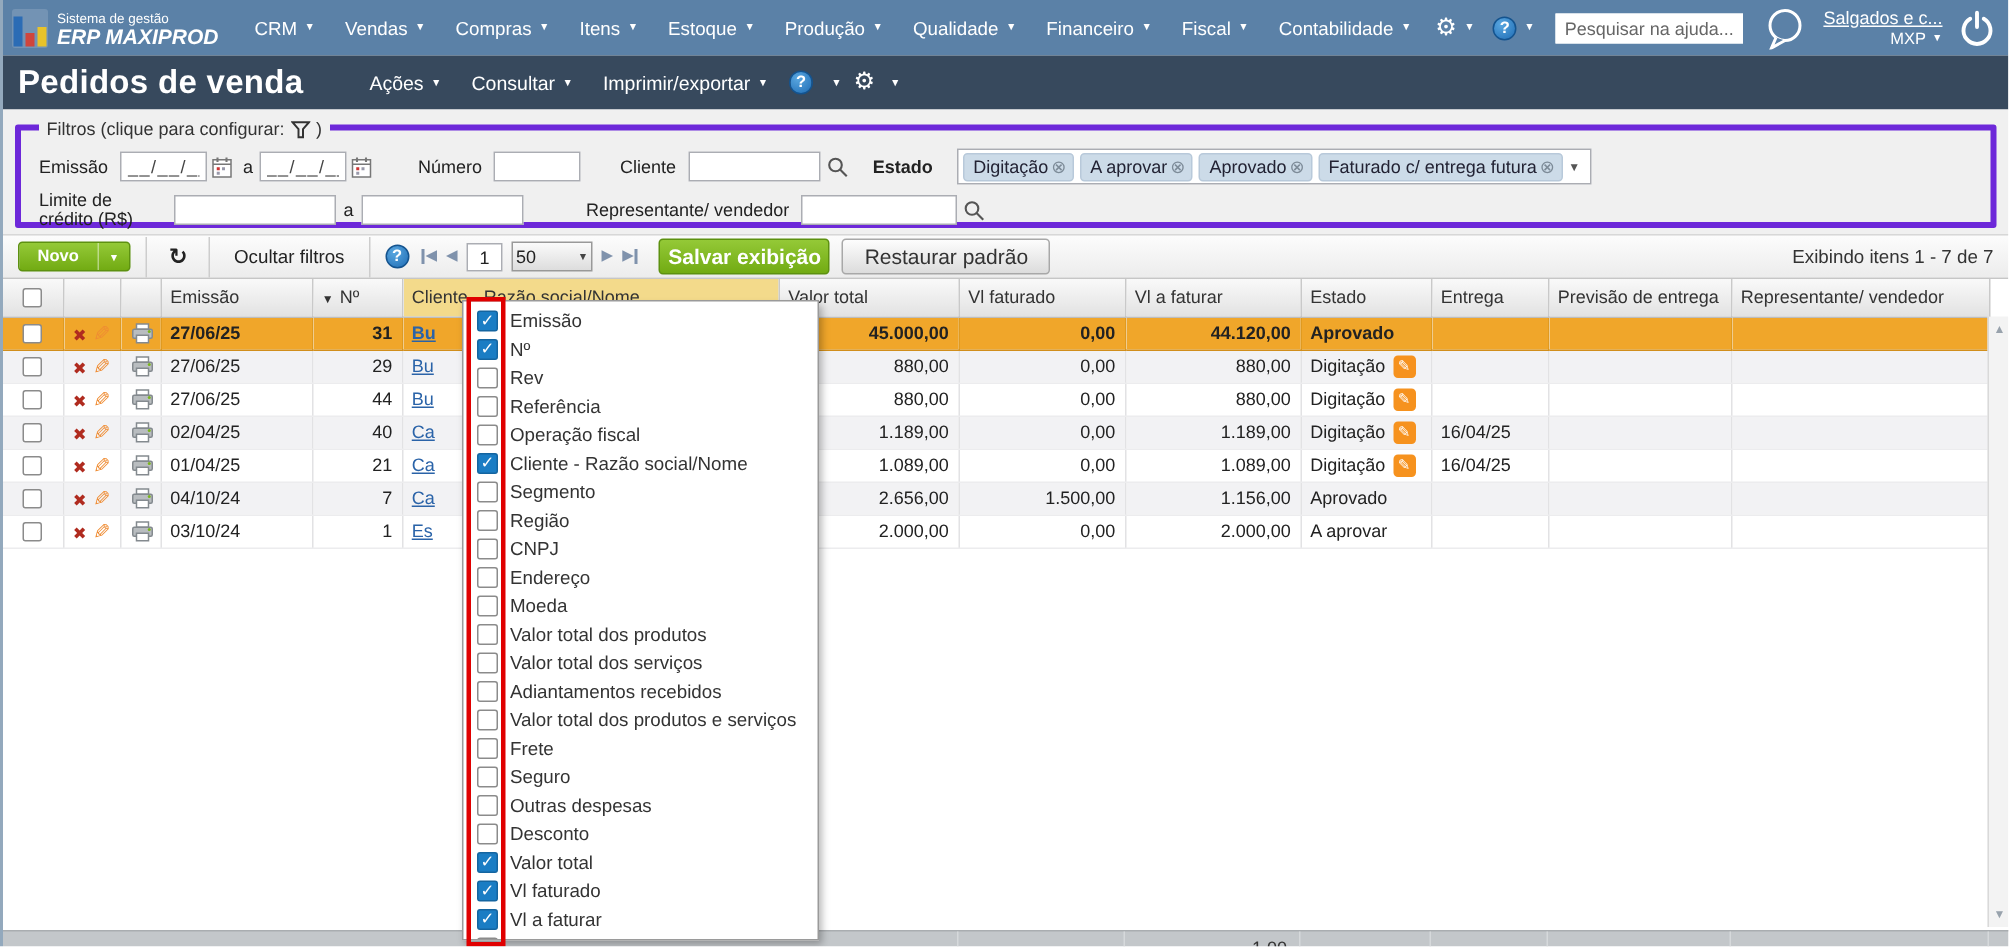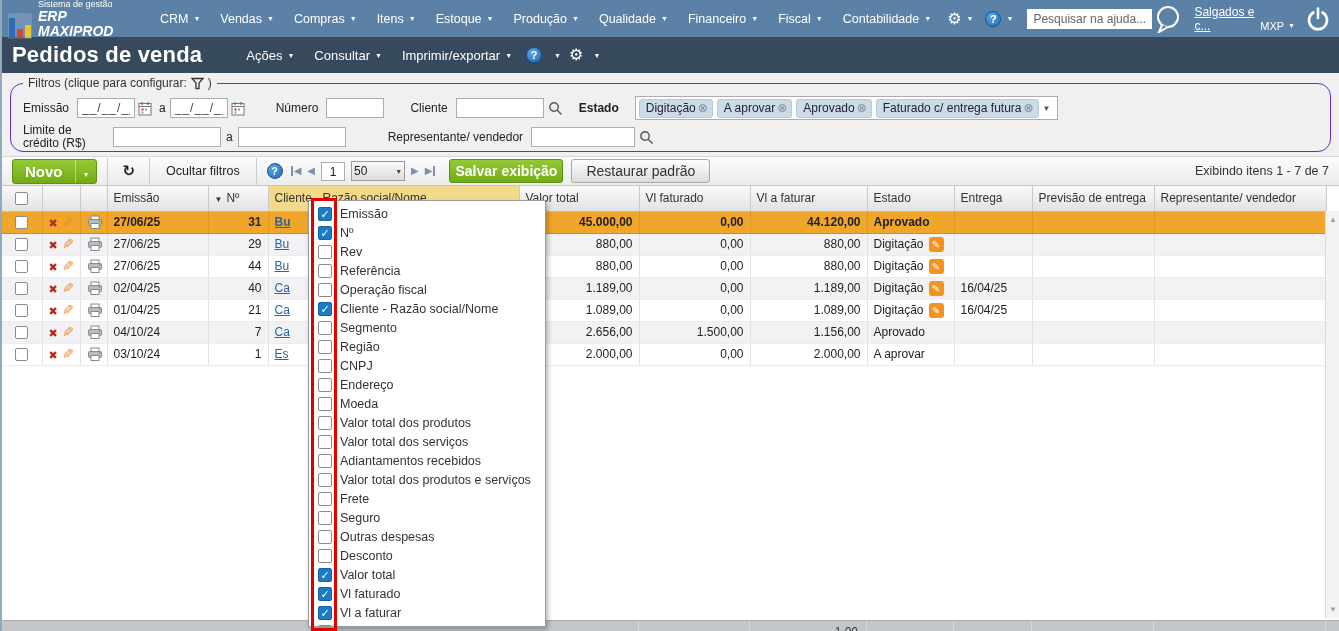--- a/index.html
+++ b/index.html
@@ -22,32 +22,32 @@
   .menu-item{display:flex;align-items:center;gap:5px;padding:0 10px;height:37px;cursor:pointer;font-size:12.5px}
   .caret{font-size:7px;line-height:7px;color:#fff}
   .caret::after{content:"▼"}
   .gear{font-size:16px;line-height:16px;color:#fff}
   .gear::after{content:"⚙"}
   .help-circle{width:16px;height:16px;border-radius:50%;background:radial-gradient(circle at 35% 30%,#5aa7e0,#1f6db5);border:1px solid #14538e;color:#fff;font-weight:bold;font-size:11px;display:flex;align-items:center;justify-content:center}
   .top-tools{display:flex;align-items:center;gap:4px;margin-left:2px}
   .search-help{width:125px;height:20px;border:1px solid #fff;background:#fff;font-size:12px;padding:0 5px;color:#0f766e;margin-left:6px}
   .search-help::placeholder{color:#666}
   .top-right{margin-left:auto;display:flex;align-items:center;gap:10px}
-  .account{display:flex;flex-direction:row;align-items:flex-end;line-height:14px}
+  .account{display:flex;flex-direction:column;align-items:flex-end;line-height:14px}
   .account .name{color:#fff;text-decoration:underline;font-size:12px}
   .account .code{display:flex;align-items:center;gap:4px;font-size:11px}
 
   
   .titlebar{height:36px;background:var(--titlebar);display:flex;align-items:center;color:#fff;padding:0 10px}
   .page-title{font-size:22px;font-weight:bold;letter-spacing:.2px;margin-right:34px}
   .titlebar .menu-item{height:36px;font-size:13px}
 
   
   .filters{height:84px;background:#f0f0f0;position:relative;border-bottom:1px solid #d7d7d7}
-  .fieldset{position:absolute;left:8px;right:8px;top:10px;bottom:4px;border:1px solid #6d28d9;border-radius:13px}
+  .fieldset{position:absolute;left:8px;right:8px;top:10px;bottom:4px;border:4px solid #6d28d9;border-radius:2px}
   .legend{position:absolute;top:-8px;left:12px;background:#f0f0f0;padding:0 5px;display:flex;align-items:center;gap:4px;color:#333}
   .frow{display:flex;align-items:center;position:absolute;left:12px;right:6px}
   .frow.r1{top:12px}
   .frow.r2{top:40px}
   .flabel{color:#222;margin-right:8px}
   .tin{height:20px;border:1px solid #abadb3;background:#fff;font-size:12px;padding:0 4px;color:#444}
   .date-in{width:58px;text-align:center;letter-spacing:1px}
   .cal{margin:0 3px;cursor:pointer;display:inline-flex}
   .mag{margin-left:4px;cursor:pointer;display:inline-flex}
   .estado-box{display:flex;align-items:center;height:24px;border:1px solid #abadb3;background:#fff;padding:2px 3px;gap:4px;margin-left:8px;min-width:402px}
@@ -55,21 +55,21 @@
   .tag .rm{font-size:12px;color:#7d8b98;line-height:12px}
   .tag .rm::after{content:"⊗"}
   .estado-caret{margin:0 4px 0 8px;color:#555;font-size:8px}
   .estado-caret::after{content:"▼"}
   .lim-label{width:64px;line-height:13px;margin-right:26px}
 
   
   .toolbar{height:29px;background:linear-gradient(#fcfcfc,#ececec);border-bottom:1px solid #c6c6c6;display:flex;align-items:center;padding:0 10px;gap:8px}
   .sep{width:1px;height:27px;background:#cdcdcd;margin:0 2px}
   .btn-green{display:inline-flex;align-items:center;background:linear-gradient(var(--accent-green-a),var(--accent-green-b));border:1px solid #5d9110;border-radius:3px;color:#fff;font-weight:bold;cursor:pointer}
-  .btn-novo{font-size:15px}
+  .btn-novo{font-size:11px}
   .btn-novo .main{padding:3px 12px}
   .btn-novo .dd{padding:3px 7px;border-left:1px solid rgba(255,255,255,.45)}
   .tool-flat{background:none;border:none;font-size:12.5px;color:#222;cursor:pointer;padding:3px 6px}
   .refresh{font-size:15px;font-weight:bold;color:#222;cursor:pointer;padding:0 4px}
   .refresh::after{content:"↻"}
   .pg{display:flex;align-items:center;gap:6px}
   .pg .arr{color:#7f92ac;font-size:10px;cursor:pointer;line-height:10px}
   .pg .arr.bar-l{border-left:2px solid #7f92ac;padding-left:1px}
   .pg .arr.bar-r{border-right:2px solid #7f92ac;padding-right:1px}
   .page-box{width:24px;height:19px;border:1px solid #abadb3;background:#fff;text-align:center;font-size:12px;padding-top:2px}

